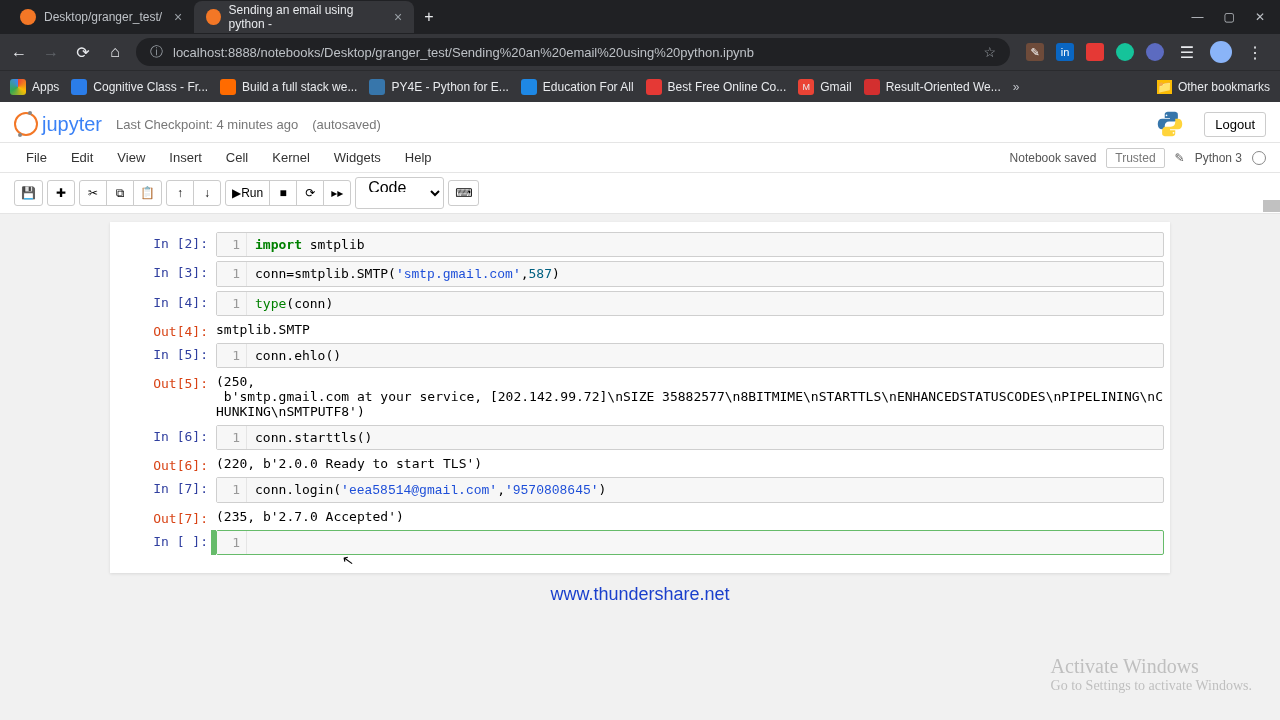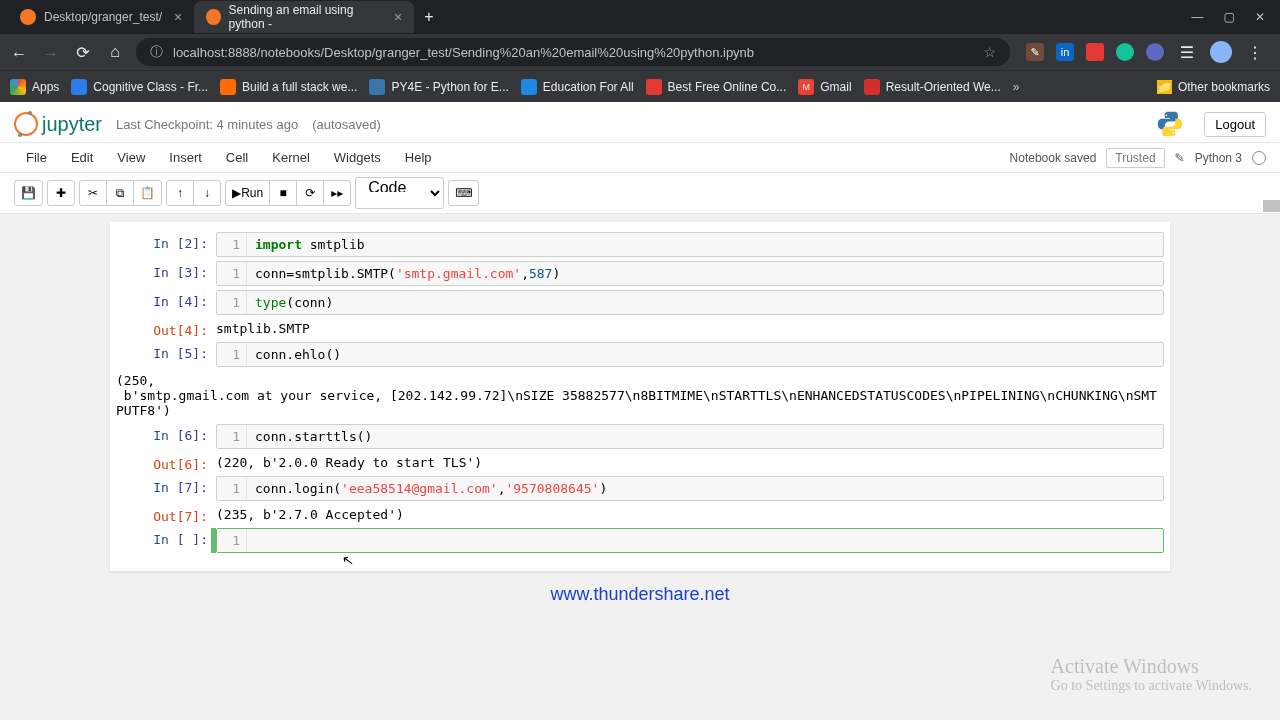--- a/index.html
+++ b/index.html
@@ -74,21 +74,21 @@
 .output-area { flex: 1; font-family: Menlo, Consolas, monospace; font-size: 13px; padding: 2px 0; white-space: pre-wrap; word-break: break-all; }
 
 .cell.selected .input-wrap { position: relative; }
 .cell.selected .input-area { border-color: #66bb6a; }
 .cell.selected .input-area::before { content: ""; position: absolute; left: -5px; top: 0; bottom: 0; width: 5px; background: #66bb6a; }
 .input-wrap { flex: 1; position: relative; }
 
 
 .kw { color: #008000; font-weight: bold; }
 .builtin { color: #008000; }
-.str { color: #ef4444; }
+.str { color: #1d4ed8; font-family: Liberation Mono, monospace; }
 .num { color: #006080; }
 
 .watermark { position: absolute; left: 50%; top: 370px; transform: translateX(-50%); color: #1a3fcc; font-size: 18px; font-family: Arial; pointer-events: none; }
 
 .cursor-img { position: absolute; left: 342px; top: 338px; font-size: 14px; transform: rotate(-10deg); pointer-events: none; }
 
 .activate { position: fixed; right: 28px; bottom: 26px; color: #bfbfbf; text-align: left; font-family: "Segoe UI"; pointer-events: none; }
 .activate .t1 { font-size: 20px; font-weight: 400; }
 .activate .t2 { font-size: 14px; }
 
@@ -177,21 +177,21 @@
         <span class="bico" style="background:#fbbc04">📁</span>
         <span>Other bookmarks</span>
       </div>
   </div>
 </div>
 
 <div class="page">
   <div class="nb-header">
     <div class="jupyter-logo">
       <span class="orb"></span>
-      <span style="color:#0f766e">jupyter</span>
+      <span style="color:#3b82f6">jupyter</span>
     </div>
     <span class="nb-checkpoint">Last Checkpoint: 4 minutes ago</span>
     <span class="nb-checkpoint">(autosaved)</span>
     <div class="nb-right">
       <svg class="py-logo" viewBox="0 0 32 32">
           <path fill="#3776ab" d="M15 2c-5 0-5 2-5 4v3h6v1H7c-3 0-5 2-5 6s2 6 5 6h3v-4c0-3 2-5 5-5h6c2 0 4-2 4-4V6c0-2 0-4-5-4h-5zm-3 3a1 1 0 110 2 1 1 0 010-2z"></path>
           <path fill="#ffd43b" d="M17 30c5 0 5-2 5-4v-3h-6v-1h9c3 0 5-2 5-6s-2-6-5-6h-3v4c0 3-2 5-5 5h-6c-2 0-4 2-4 4v3c0 2 0 4 5 4h5zm3-3a1 1 0 110-2 1 1 0 010 2z"></path>
         </svg>
       <button class="logout-btn">Logout</button>
     </div>
@@ -283,20 +283,21 @@
             <div class="prompt in">In [5]:</div>
             <div class="input-wrap">
               <div class="input-area">
                 <div class="gutter">1</div>
                 <div class="code">conn.ehlo()</div>
               </div>
             </div>
           </div>
         </div>
         <div class="cell">
+          <div class="prompt out">Out[5]:</div>
           <div class="output-area">(250,
  b'smtp.gmail.com at your service, [202.142.99.72]\nSIZE 35882577\n8BITMIME\nSTARTTLS\nENHANCEDSTATUSCODES\nPIPELINING\nCHUNKING\nSMTPUTF8')</div>
         </div>
         <div class="cell">
           <div style="display: flex; width: 100%;">
             <div class="prompt in">In [6]:</div>
             <div class="input-wrap">
               <div class="input-area">
                 <div class="gutter">1</div>
                 <div class="code">conn.starttls()</div>

